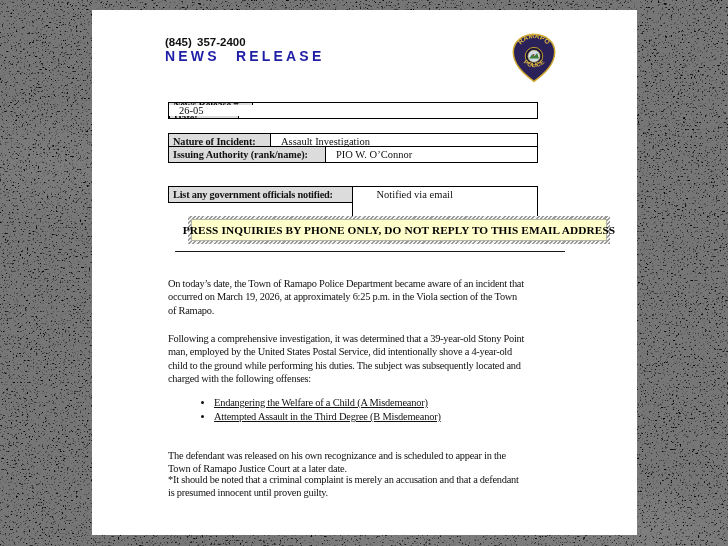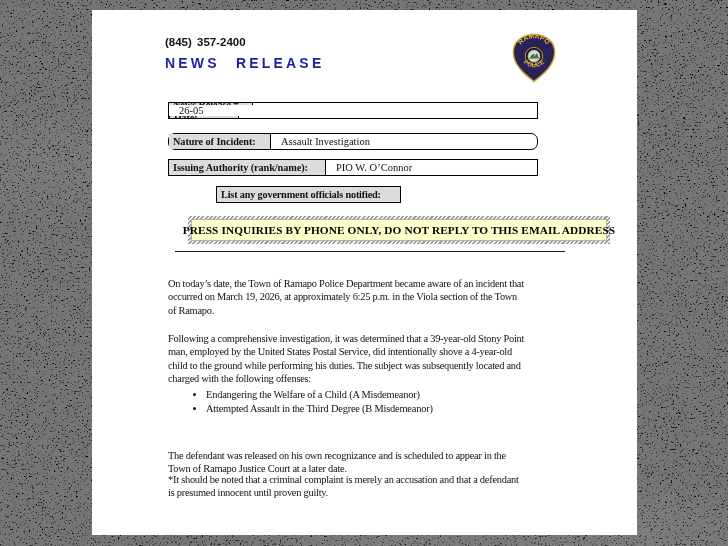--- a/index.html
+++ b/index.html
@@ -11,58 +11,58 @@
       radial-gradient(ellipse 260px 60px at 55% 99%, rgba(255,255,255,.06), transparent 70%),
       #060606;
   }
   .noise-svg{position:absolute;left:0;top:0;width:728px;height:546px;opacity:.45;}
   .paper{position:absolute;left:92px;top:10px;width:545px;height:525px;background:#fff;color:#111;}
 
   
   .letterhead{position:absolute;left:73px;top:25px;}
   .dept{font:bold 12.5px/15px "Liberation Sans", sans-serif;letter-spacing:.2px;color:#111;}
   .addr,.phone{font:bold 11.5px/14px "Liberation Sans", sans-serif;word-spacing:2px;color:#111;}
-  .nr-title{margin-top:7px;font:bold 14px/15px "Liberation Sans", sans-serif;color:#1f1fa6;letter-spacing:3.2px;word-spacing:9px;}
+  .nr-title{margin-top:0;font:bold 14px/15px "Liberation Sans", sans-serif;color:#1f1fa6;letter-spacing:3.2px;word-spacing:9px;}
   .badge{position:absolute;left:419px;top:23px;width:46px;height:50px;}
   .badge-text{font-family:"Liberation Sans", sans-serif;font-weight:bold;fill:#d9b544;}
 
   
   .irow{position:absolute;left:76px;width:370px;height:17px;box-sizing:border-box;
         border:1.5px solid #000;display:flex;align-items:stretch;background:#fff;}
   .cell{display:flex;align-items:center;box-sizing:border-box;overflow:hidden;white-space:nowrap;}
   .lbl{background:#dcdcdc;border-right:1px solid #000;
        font:bold 10.3px "Liberation Serif", serif;letter-spacing:-.1px;padding:0 3px 0 4px;}
   .val{font:10.5px "Liberation Serif", serif;padding-left:10px;flex:1;}
   .mid{border-left:1px solid #000;}
-  .r1{top:92px;flex-direction:column;} .r2{top:123px;border-radius:7px;} .r3{top:149px;}
+  .r1{top:92px;flex-direction:column;} .r2{top:123px;} .r3{top:136px;}
   .w-relnum{width:84px;} .w-relval{width:144px;flex:none;} .w-datelbl{width:70px;}
   .w-incident{width:102px;} .w-auth{width:157px;}
-  .r4wrap{position:absolute;left:76px;top:176px;width:370px;height:33px;margin-left:48px;}
+  .r4wrap{position:absolute;left:76px;top:176px;width:370px;height:33px;}
   .r4lbl{position:absolute;left:0;top:0;width:185px;height:17px;box-sizing:border-box;
          border:1.5px solid #000;background:#dcdcdc;display:flex;align-items:center;
          font:bold 10.3px "Liberation Serif", serif;letter-spacing:-.2px;padding-left:4px;white-space:nowrap;}
   .r4val{position:absolute;left:183.5px;top:0;width:186.5px;height:33px;box-sizing:border-box;
          border:1.5px solid #000;background:#fff;display:flex;align-items:flex-start;
          font:10.5px/15px "Liberation Serif", serif;padding-left:24px;white-space:nowrap;}
 
   
   .banner-wrap{position:absolute;left:60px;top:206px;width:422px;height:28px;box-sizing:border-box;
     padding:3px;background:repeating-linear-gradient(135deg,#f2f2f2 0 1.5px,#9a9a9a 1.5px 3px);margin-left:36px;}
   .banner{height:100%;box-sizing:border-box;background:#ffffcc;border:1px solid #b5b5a5;
     display:flex;align-items:center;justify-content:center;
     font:bold 11.3px "Liberation Serif", serif;letter-spacing:.1px;color:#000;white-space:nowrap;}
   .rule{position:absolute;left:83px;top:241px;width:390px;height:0;border-top:1.5px solid #1a1a1a;}
 
   
   .para{position:absolute;left:76px;width:408px;
         font:10.4px/13.4px "Liberation Serif", serif;letter-spacing:-.25px;
         white-space:pre-line;color:#111;}
   .p1{top:267px;} .p2{top:322px;} .p3{top:439px;} .pdisc{top:463px;}
-  .offense-list{position:absolute;left:76px;top:378px;width:380px;margin:0;padding:0 0 0 38px;
-        font:10.4px/14.2px "Liberation Serif", serif;letter-spacing:-.2px;color:#111;}
+  .offense-list{position:absolute;left:76px;top:378px;width:380px;margin:8px;padding:0 0 0 38px;
+        font:10.4px/14.2px "Liberation Serif", serif;letter-spacing:-.2px;color:#111;text-decoration:underline;}
   .offense-list li{margin:0;padding:0;}
 </style>
 </head>
 <body>
 
 <div class="stage">
   <svg class="noise-svg" xmlns="http://www.w3.org/2000/svg" aria-hidden="true">
     <filter id="grit">
       <feTurbulence type="fractalNoise" baseFrequency="0.55" numOctaves="3" seed="7"></feTurbulence>
       <feColorMatrix type="matrix" values="0 0 0 0 1  0 0 0 0 1  0 0 0 0 1  2 2 2 -3.1 0"></feColorMatrix>
@@ -107,20 +107,21 @@
       <div class="cell val">Assault Investigation</div>
     </div>
 
     <div class="irow r3">
       <div class="cell lbl w-auth">Issuing Authority (rank/name):</div>
       <div class="cell val">PIO W. O’Connor</div>
     </div>
 
     <div class="r4wrap">
       <div class="r4lbl">List any government officials notified:</div>
+      <div class="r4val">Notified via email</div>
     </div>
 
     <div class="banner-wrap">
       <div class="banner">PRESS INQUIRIES BY PHONE ONLY, DO NOT REPLY TO THIS EMAIL ADDRESS</div>
     </div>
 
     <div class="rule"></div>
 
     <div class="para p1">On today’s date, the Town of Ramapo Police Department became aware of an incident that
 occurred on March 19, 2026, at approximately 6:25 p.m. in the Viola section of the Town

